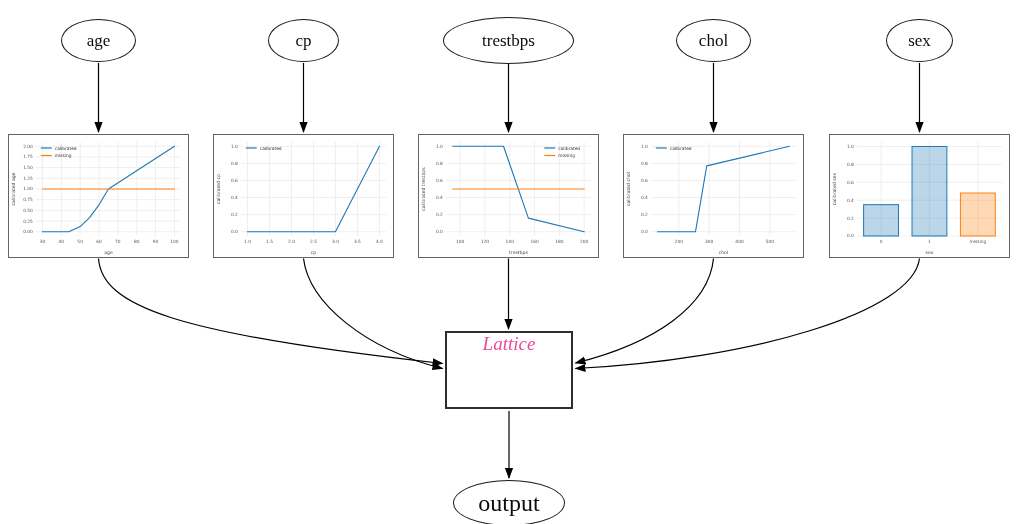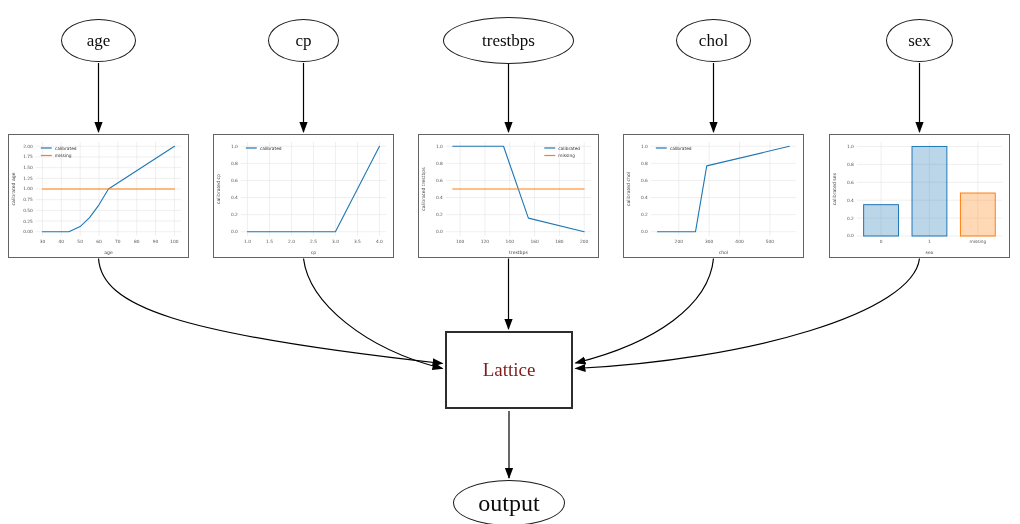--- a/index.html
+++ b/index.html
@@ -15,22 +15,22 @@
     font-size:17px; color:#0c0c0c;
   }
   .chart-box {
     position:absolute; box-sizing:border-box; width:181px; height:124px; top:123px;
     border:1px solid #636363; background:#ffffff;
   }
   .chart-box svg { display:block; width:100%; height:100%; }
   .lattice {
     position:absolute; left:445px; top:320px; width:128px; height:78px; box-sizing:border-box;
     border:2px solid #2d2d2d; background:#ffffff;
-    display:flex; align-items:center; justify-content:center;
-    font-size:19px; color:#7f1d1d;
+    display:flex; align-items:flex-start; justify-content:center;
+    font-size:19px; color:#ec4899;font-style:italic;
   }
   .outnode {
     position:absolute; left:453px; top:469px; width:112px; height:46px; box-sizing:border-box;
     border:1.3px solid #1a1a1a; border-radius:50%; background:#ffffff;
     display:flex; align-items:center; justify-content:center;
     font-size:24px; color:#0c0c0c;
   }
 </style>
 </head>
 <body>

